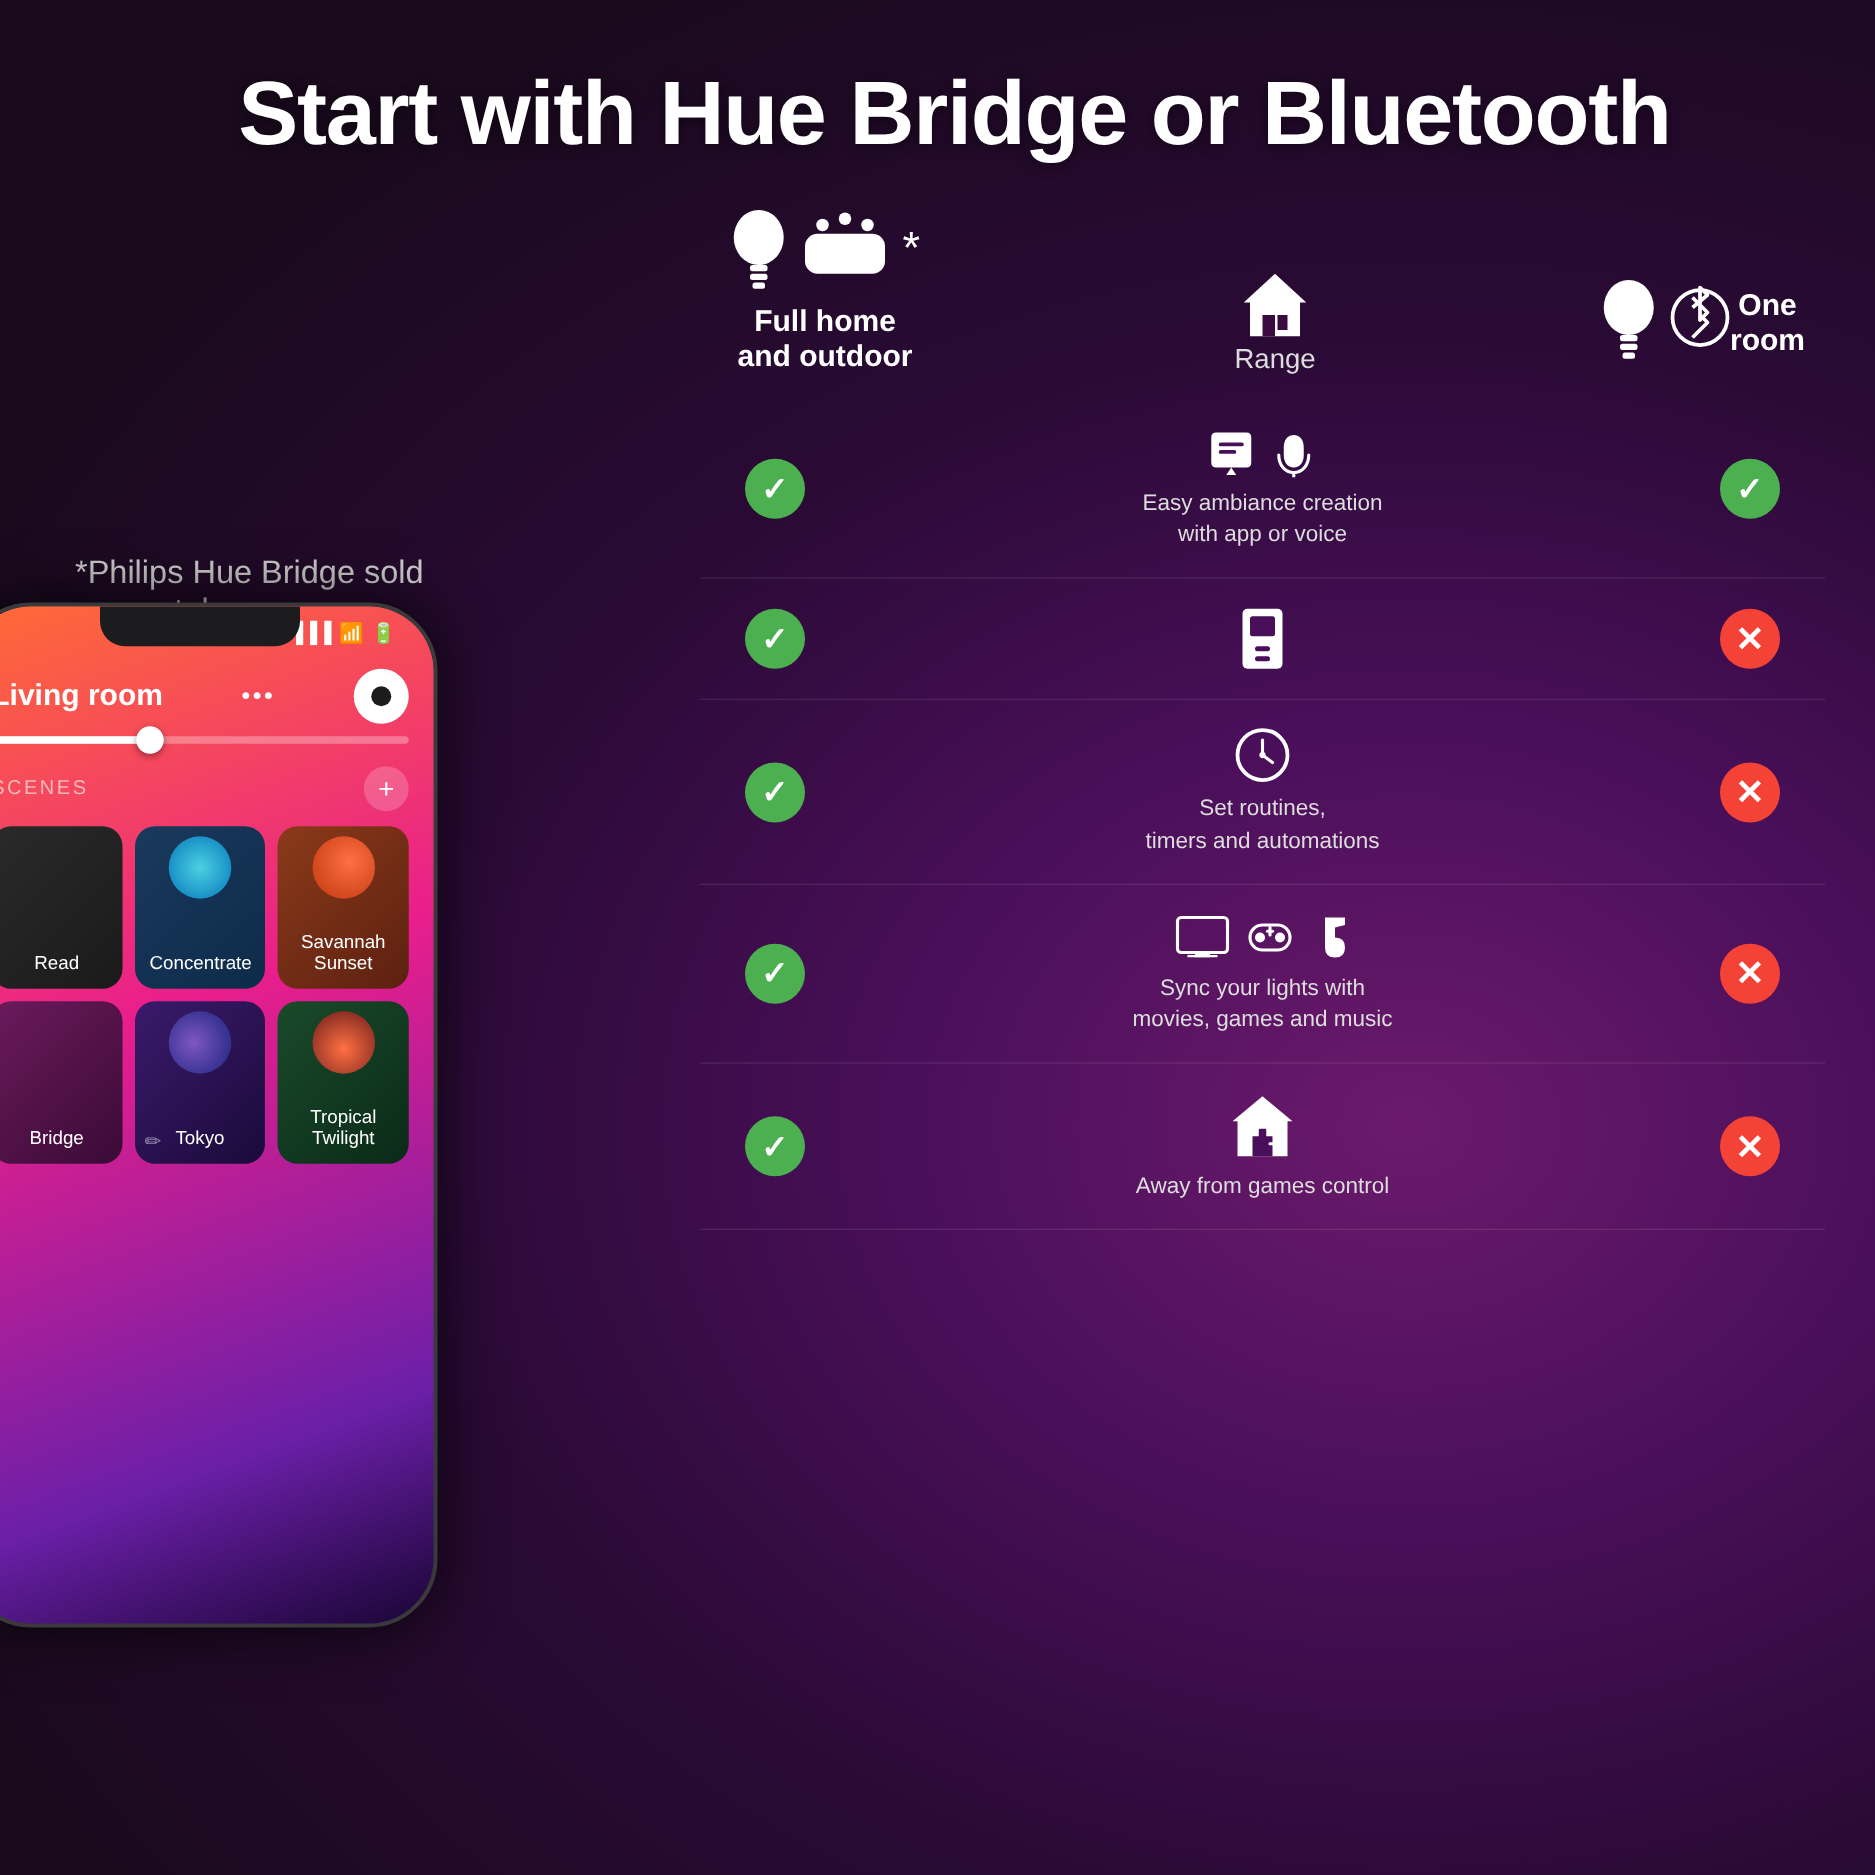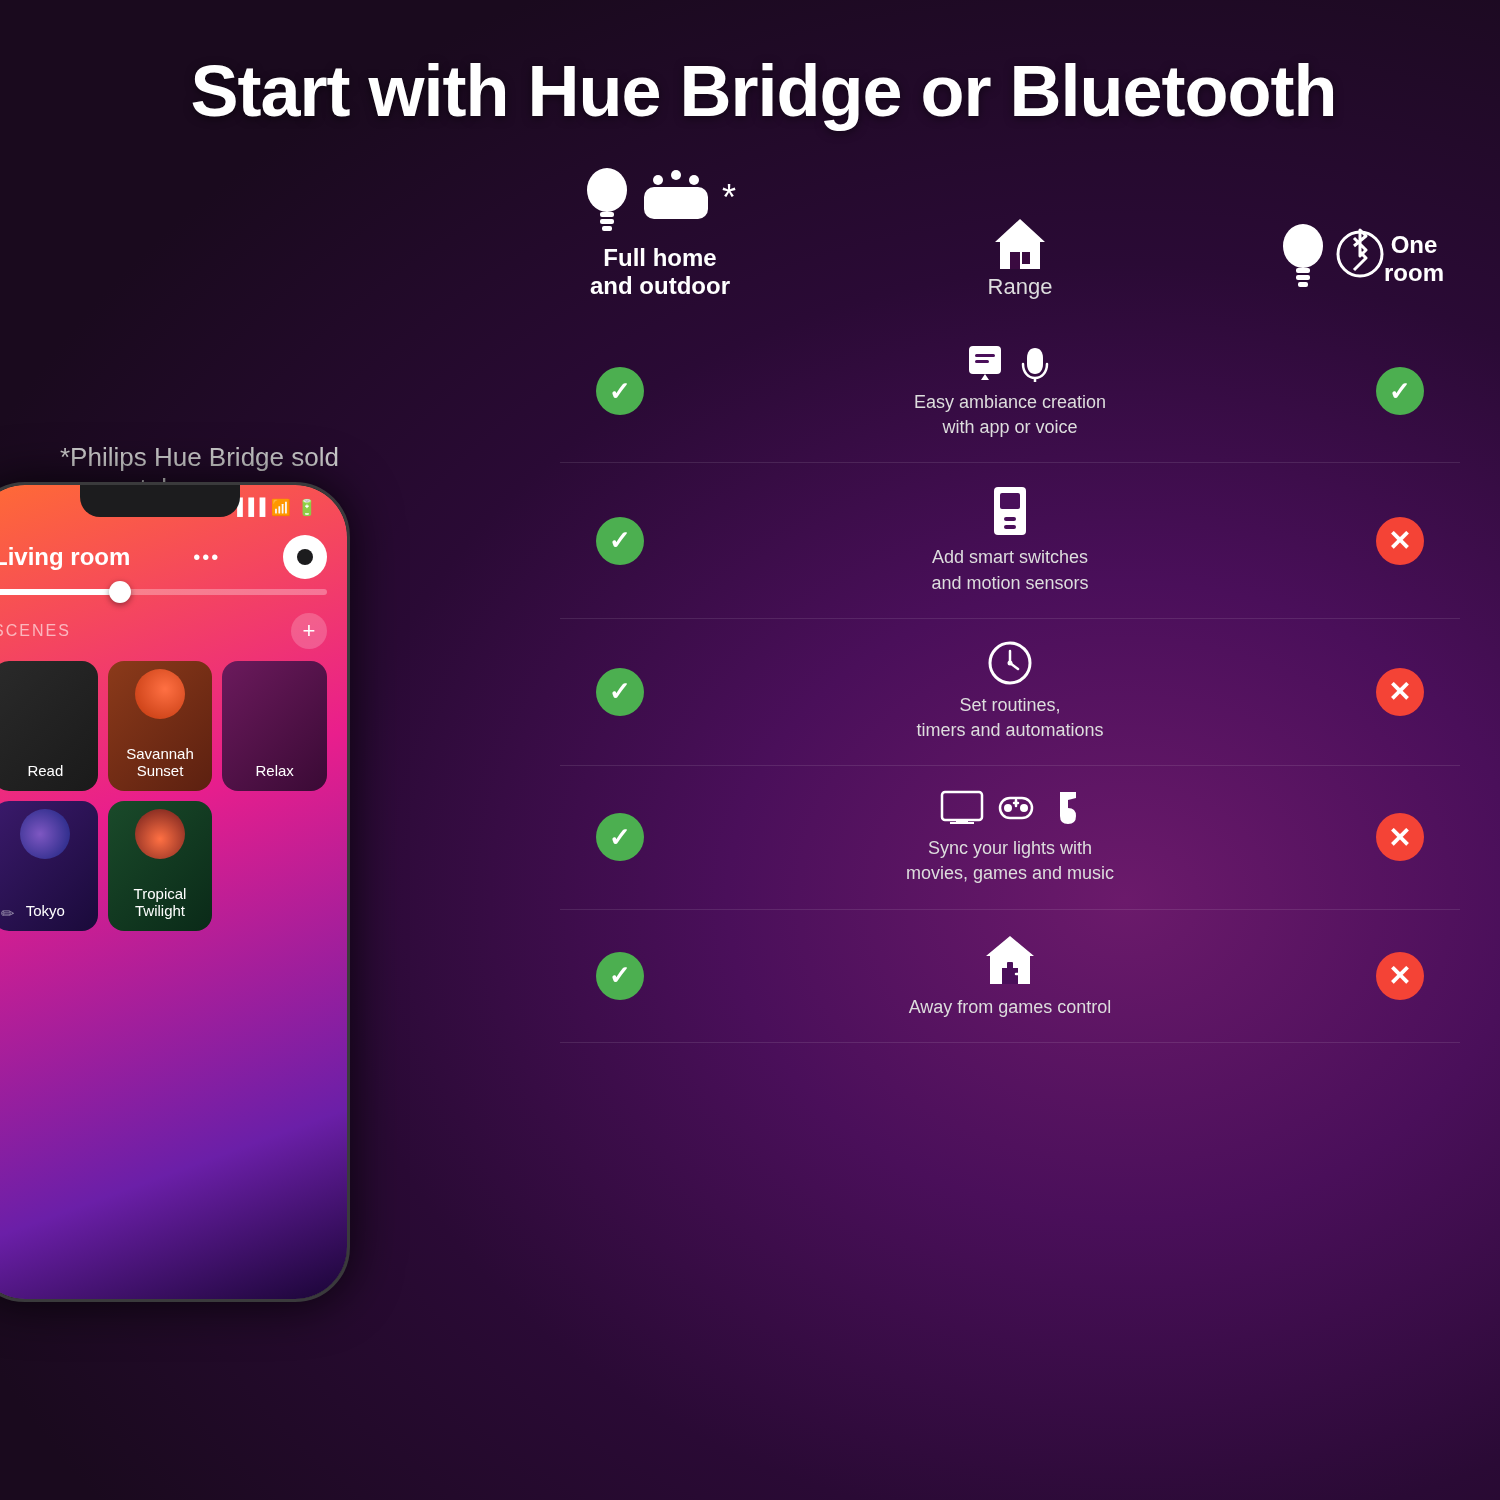--- a/index.html
+++ b/index.html
@@ -459,28 +459,32 @@
               <div class="scenes-header">
                 <span class="scenes-label">SCENES</span>
                 <div class="scenes-add">+</div>
               </div>
               <div class="scenes-grid">
 
                 <div class="scene-card read">
                   <span class="scene-name">Read</span>
                 </div>
 
+                <div class="scene-card concentrate">
+                  <div class="scene-thumb concentrate-img"></div>
+                  <span class="scene-name">Concentrate</span>
+                </div>
 
                 <div class="scene-card savannah">
                   <div class="scene-thumb savannah-img"></div>
                   <span class="scene-name">Savannah Sunset</span>
                 </div>
 
                 <div class="scene-card relax">
-                  <span class="scene-name">Relax</span>
+                  <span class="scene-name">Bridge</span>
                 </div>
 
                 <div class="scene-card tokyo">
                   <div class="scene-thumb tokyo-img"></div>
                   <span class="scene-edit">✏</span>
                   <span class="scene-name">Tokyo</span>
                 </div>
 
                 <div class="scene-card tropical">
                   <div class="scene-thumb tropical-img"></div>
@@ -593,24 +597,20 @@
           </div>
           <div class="feature-center">
             <div class="feature-icon">
               <svg width="36" height="52" viewBox="0 0 36 52">
                   <rect x="2" y="2" width="32" height="48" rx="4" fill="white"></rect>
                   <rect x="8" y="8" width="20" height="16" rx="2" fill="#4a0f5a"></rect>
                   <rect x="12" y="32" width="12" height="4" rx="2" fill="#4a0f5a"></rect>
                   <rect x="12" y="40" width="12" height="4" rx="2" fill="#4a0f5a"></rect>
                 </svg>
             </div>
-            <div class="feature-text">
-              <span>Add smart switches</span><br>
-              <span>and motion sensors</span>
-            </div>
           </div>
           <div class="check-col">
             <div class="check-red">✕</div>
           </div>
         </div>
 
         <div class="feature-row">
           <div class="check-col">
             <div class="check-green">✓</div>
           </div>

